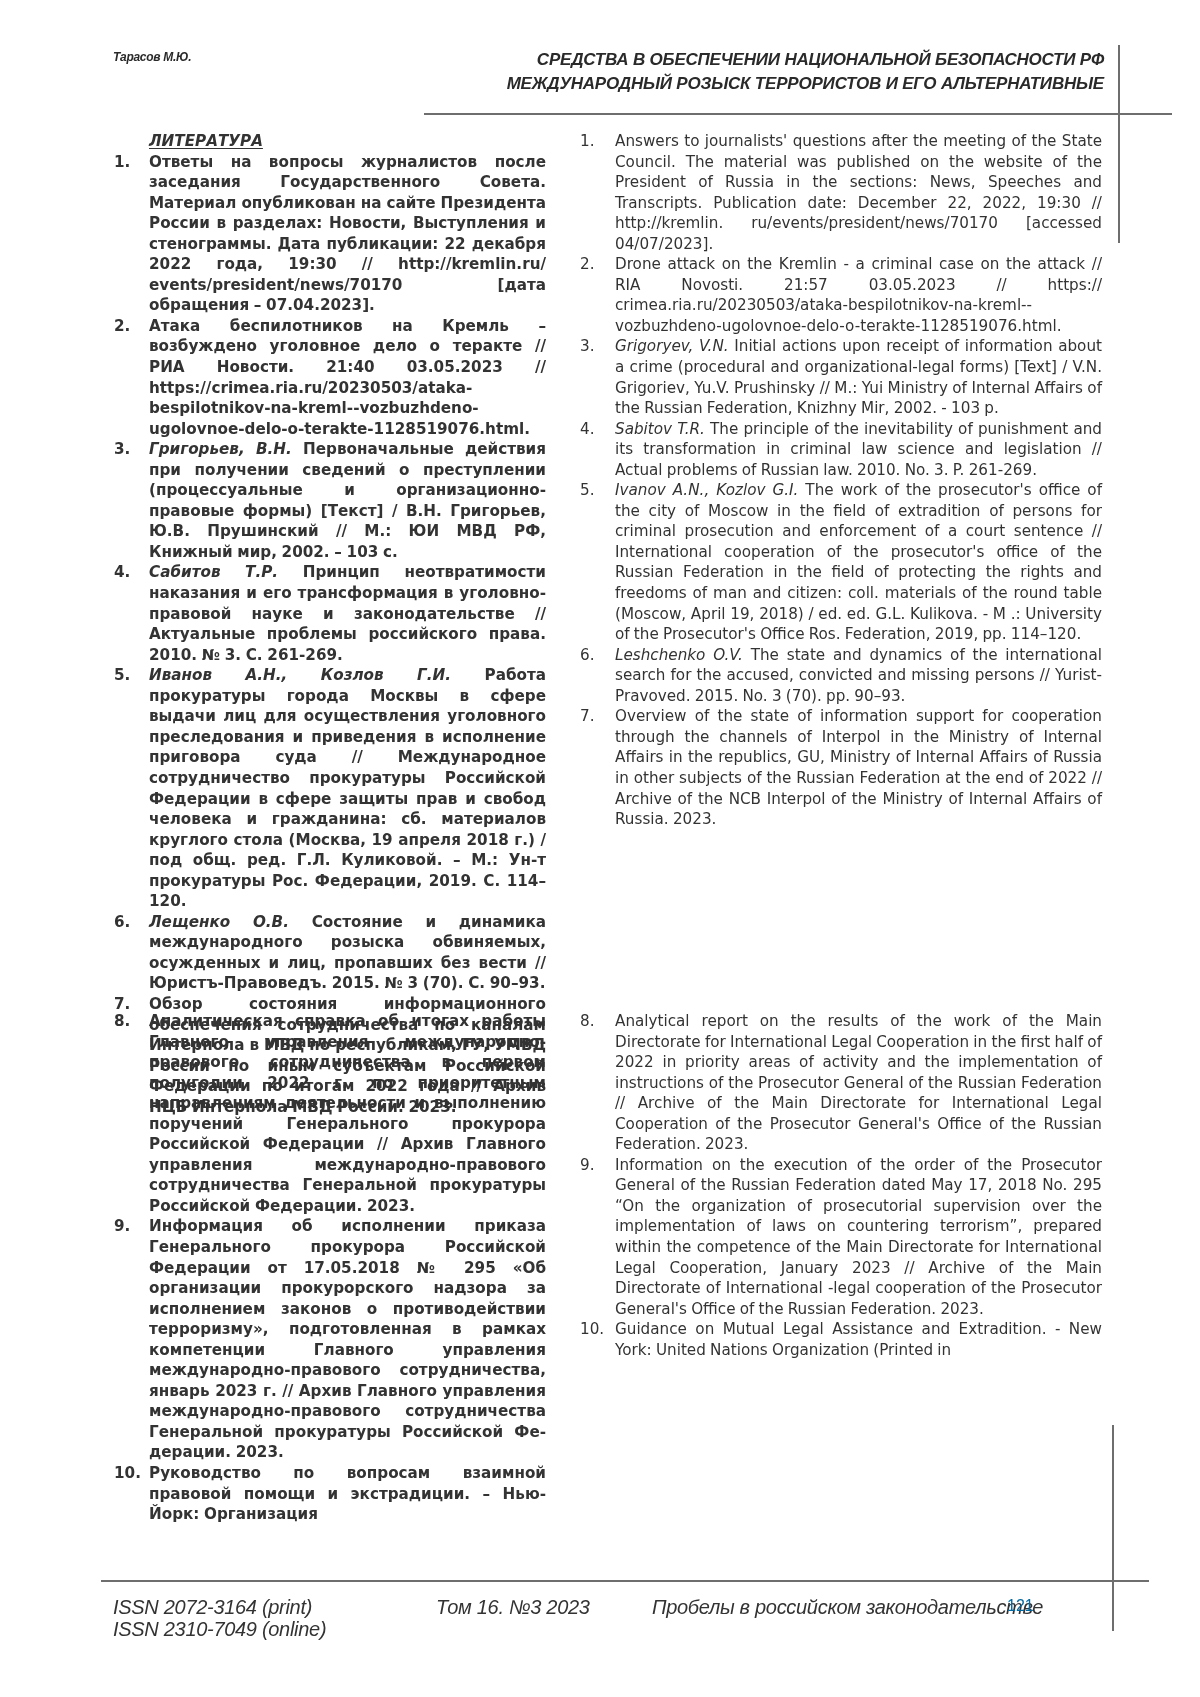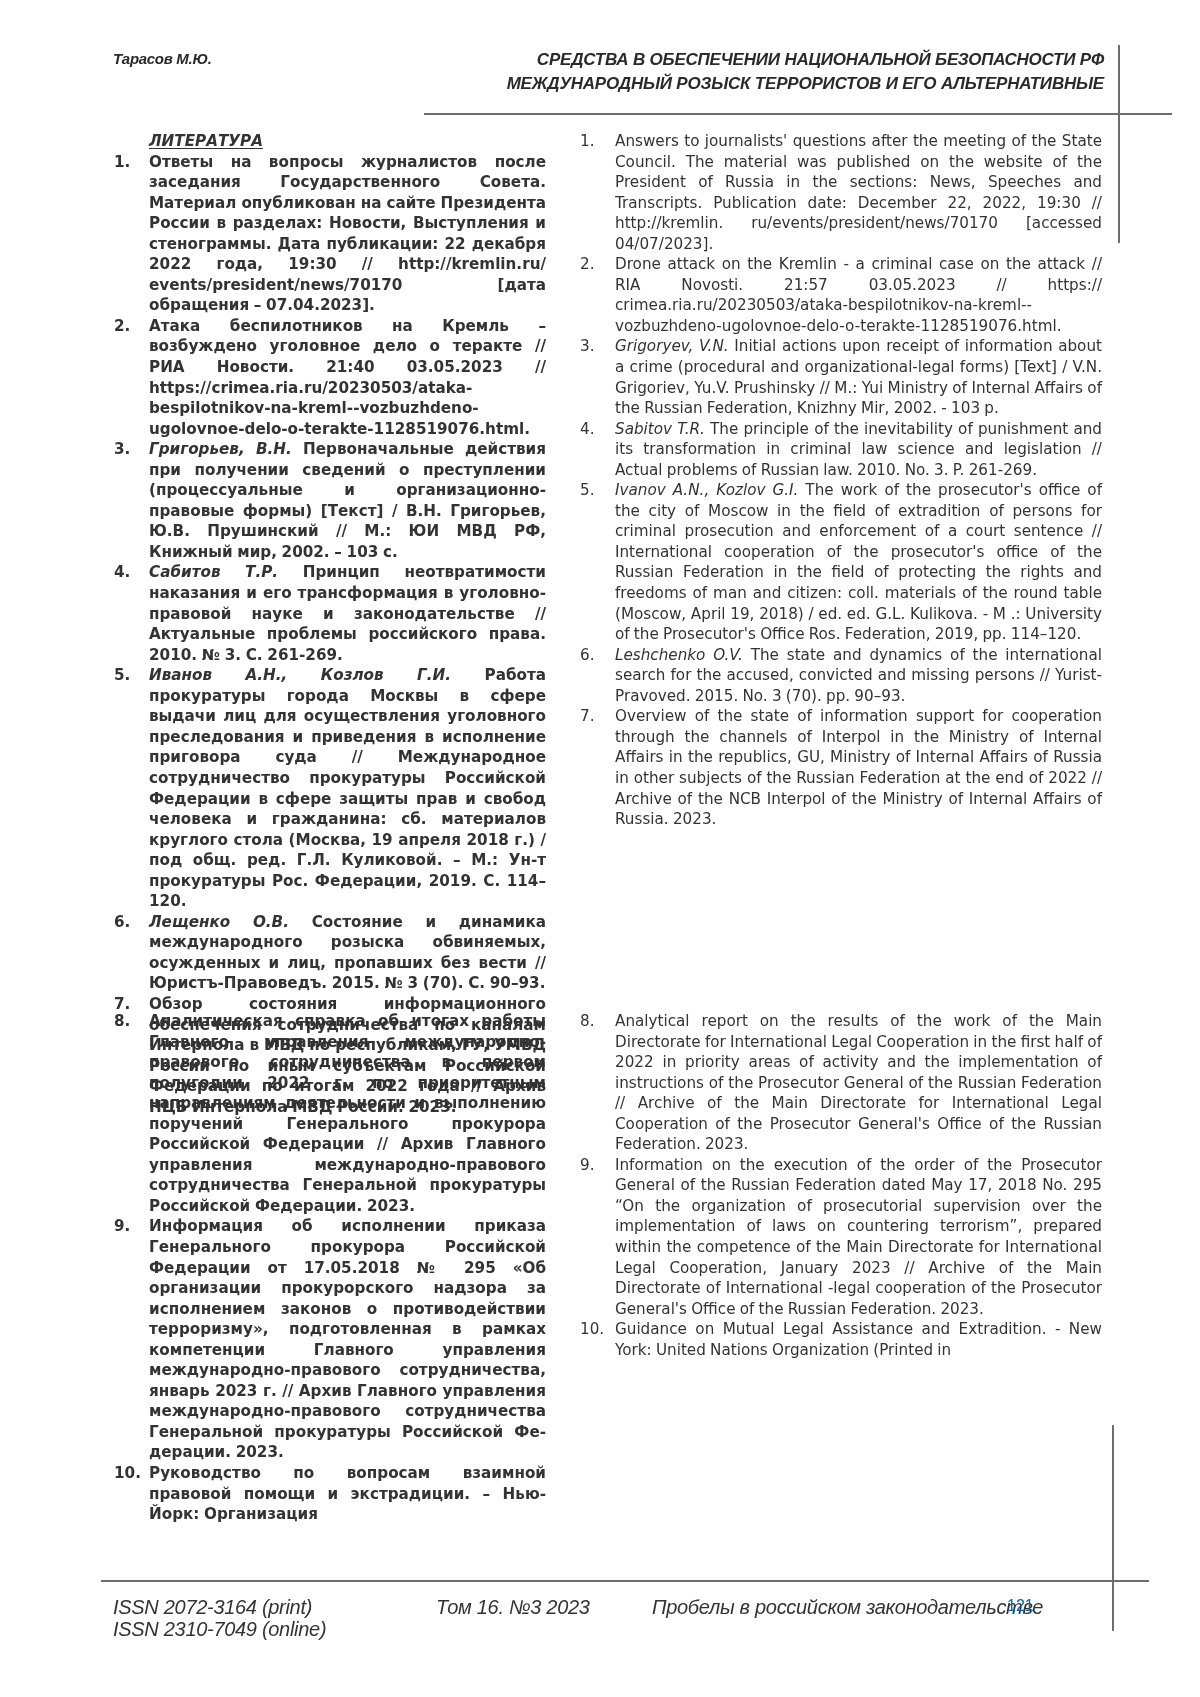--- a/index.html
+++ b/index.html
@@ -1,18 +1,18 @@
 <!DOCTYPE html>
 <html><head>
 <meta charset="utf-8">
 <style>
   html, body { margin: 0; padding: 0; background: #ffffff; }
   body { width: 1200px; height: 1697px; position: relative; overflow: hidden; color: #2b2b2b; }
   .abs { position: absolute; }
-  .hdr-author { left: 113px; top: 50px; font-family: "Liberation Sans", sans-serif; font-style: italic; font-weight: bold; font-size: 15px; color: #2a2a2a; letter-spacing: -0.3px; }
+  .hdr-author { left: 113px; top: 50px; font-family: "Liberation Sans", sans-serif; font-style: italic; font-weight: bold; font-size: 12px; color: #2a2a2a; letter-spacing: -0.3px; }
   .hdr-title { right: 96px; top: 48px; width: 700px; text-align: right; font-family: "Liberation Sans", sans-serif; font-style: italic; font-weight: bold; font-size: 17px; line-height: 24px; color: #2a2a2a; letter-spacing: -0.2px; }
   .rule-h { background: #6e6e6e; height: 2px; }
   .rule-v { background: #6e6e6e; width: 2px; }
   .col { font-family: "DejaVu Sans", sans-serif; font-size: 15.2px; line-height: 20.55px; color: #333; }
   .col-left { left: 114px; width: 432px; font-weight: bold; }
   .col-right { left: 580px; width: 522px; }
   .sec-title { margin-left: 35px; font-style: italic; text-decoration: underline; text-decoration-thickness: 1px; text-underline-offset: 2px; font-family: "DejaVu Sans", sans-serif; font-size: 15.2px; height: 20.55px; }
   .ref { display: flex; }
   .ref-num { width: 35px; flex: 0 0 35px; }
   .ref-text { flex: 1; text-align: justify; hyphens: manual; word-spacing: -0.6px; }

